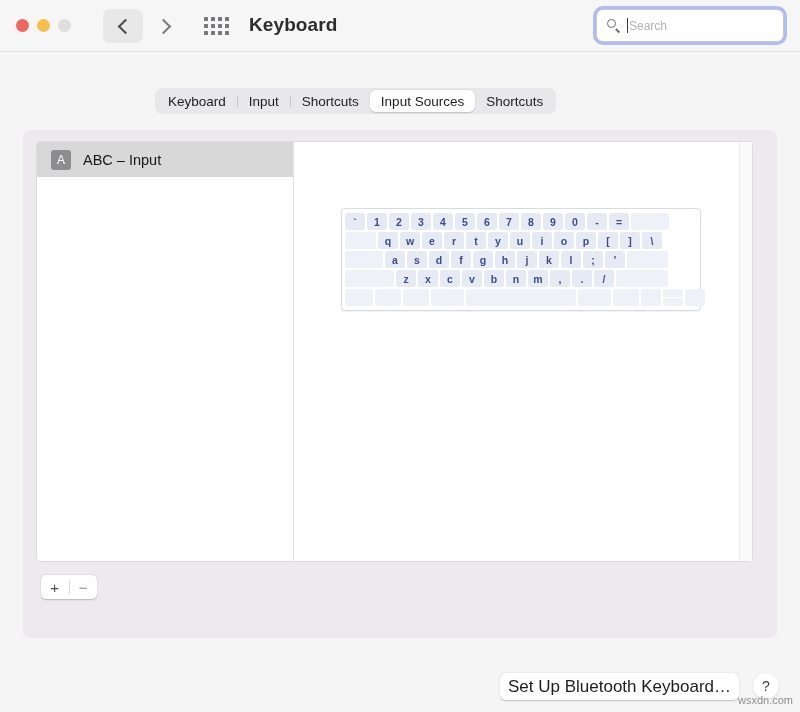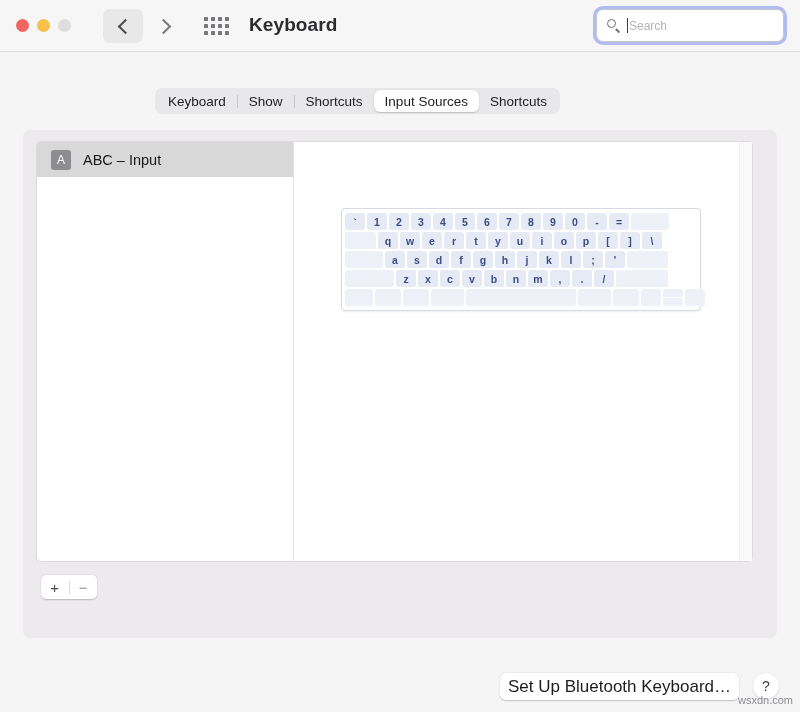--- a/index.html
+++ b/index.html
@@ -421,21 +421,21 @@
     <div class="searchwrap">
       <span class="srch-icon"></span>
       <span class="caret"></span>
       <span class="srch-placeholder">Search</span>
     </div>
   </div>
 
   <div class="tabbar">
     <div class="tab">Keyboard</div>
     <div class="tabsep"></div>
-    <div class="tab">Show</div>
+    <div class="tab">Input</div>
     <div class="tabsep"></div>
     <div class="tab">Shortcuts</div>
     <div class="tab selected">Input Sources</div>
     <div class="tab">Shortcuts</div>
   </div>
 
   <div class="panel"></div>
 
   <div class="listpane">
     <div class="srcrow">

